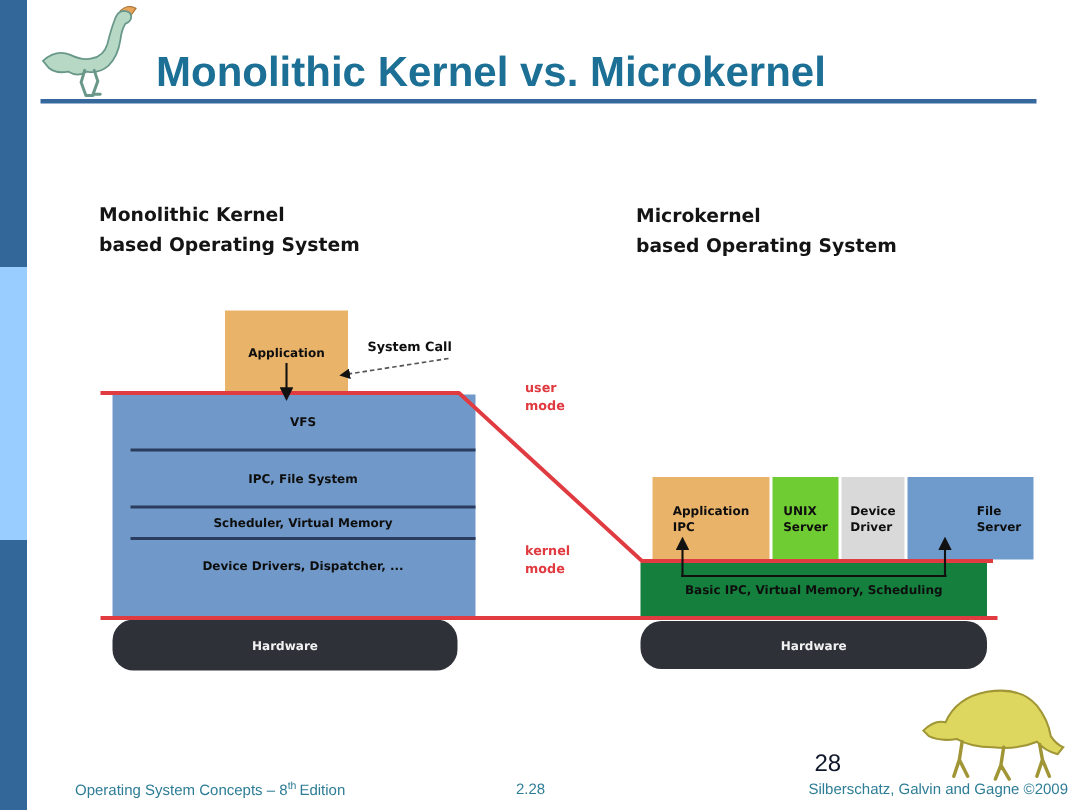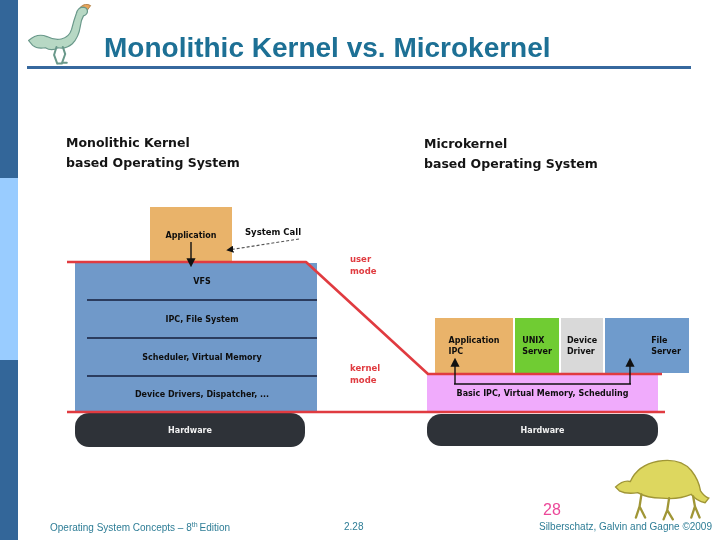--- a/index.html
+++ b/index.html
@@ -35,61 +35,61 @@
   .app-box{left:150px;top:207px;width:82px;height:56px;background:#e9b36a;font-size:8px;}
   .syscall{position:absolute;left:245px;top:227px;font-size:8.5px;font-weight:bold;color:#0e0e0e;}
 
   
   .mono-stack{position:absolute;left:75px;top:263px;width:230px;height:149px;
               background:#7099c9;display:flex;flex-direction:column;padding-left:12px;}
   .mono-row{display:flex;align-items:center;justify-content:center;
             font-size:8px;font-weight:bold;color:#0e0e0e;box-sizing:border-box;}
   .mono-row.r0{height:36px;}
   .mono-row.r1{height:38px;border-top:2px solid #2b3c5e;}
-  .mono-row.r2{height:38px;border-top:2px solid #2b3c5e;}
+  .mono-row.r2{height:21px;border-top:2px solid #2b3c5e;}
   .mono-row.r3{height:37px;border-top:2px solid #2b3c5e;}
 
   .hw{background:#2e3238;color:#f2f2f2;font-size:8px;border-radius:14px;}
   .hw-left{left:75px;top:413px;width:230px;height:34px;}
   .hw-right{left:427px;top:414px;width:231px;height:32px;}
 
   
   .mode{position:absolute;color:#e03b40;font-size:8.5px;font-weight:bold;
         line-height:11.5px;white-space:pre-line;}
   .mode-user{left:350px;top:254px;}
   .mode-kernel{left:350px;top:363px;}
 
   
   .srv{top:318px;height:55px;font-size:8px;line-height:11px;}
   .srv0{left:435px;width:78px;background:#e9b36a;}
   .srv1{left:515px;width:44px;background:#70cc33;}
   .srv2{left:561px;width:42px;background:#d9d9d9;}
   .srv3{left:605px;width:46px;background:#6f9bcc;padding-left:38px;}
-  .micro-kernel-box{left:427px;top:375px;width:231px;height:37px;background:#f0abfc;font-size:8px;}
+  .micro-kernel-box{left:427px;top:375px;width:231px;height:37px;background:#15803d;font-size:8px;}
 
   
   .overlay{position:absolute;left:0;top:0;z-index:6;pointer-events:none;}
 
   
   .dino-tl{position:absolute;left:26px;top:4px;z-index:2;}
   .dino-br{position:absolute;left:612px;top:452px;z-index:1;}
 
   
   .footer-text{
     position:absolute;font-family:"Liberation Sans",sans-serif;font-size:10px;
     color:#2e7d96;z-index:7;
   }
   .footer-book{left:50px;top:521px;}
   .footer-book sup{font-size:7px;}
   .footer-book .suffix{margin-left:2px;}
   .footer-pageref{left:344px;top:521px;}
   .footer-credits{right:8px;top:521px;}
   .slide-number{
     position:absolute;left:543px;top:501px;z-index:7;
-    font-family:"Liberation Sans",sans-serif;font-size:16px;color:#ec4899;
+    font-family:"Liberation Sans",sans-serif;font-size:16px;color:#0f172a;
   }
 </style>
 </head>
 <body>
 
 <div class="slide">
 
   <div class="sb sb-top"></div>
   <div class="sb sb-mid"></div>
   <div class="sb sb-bot"></div>

